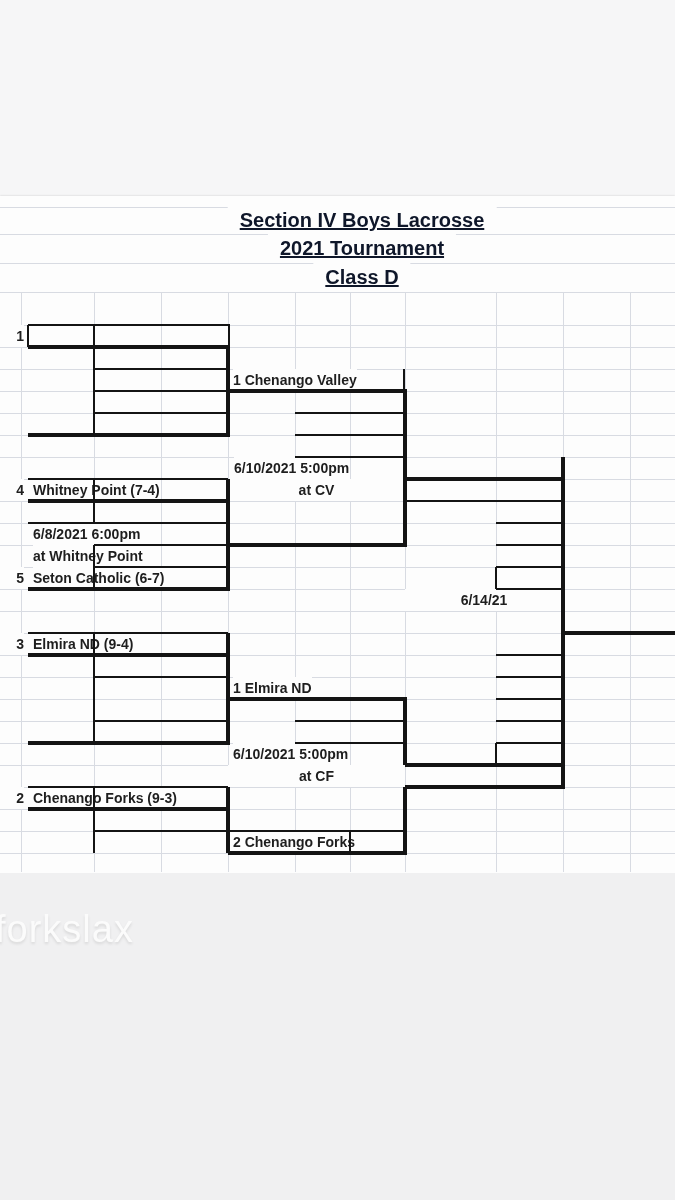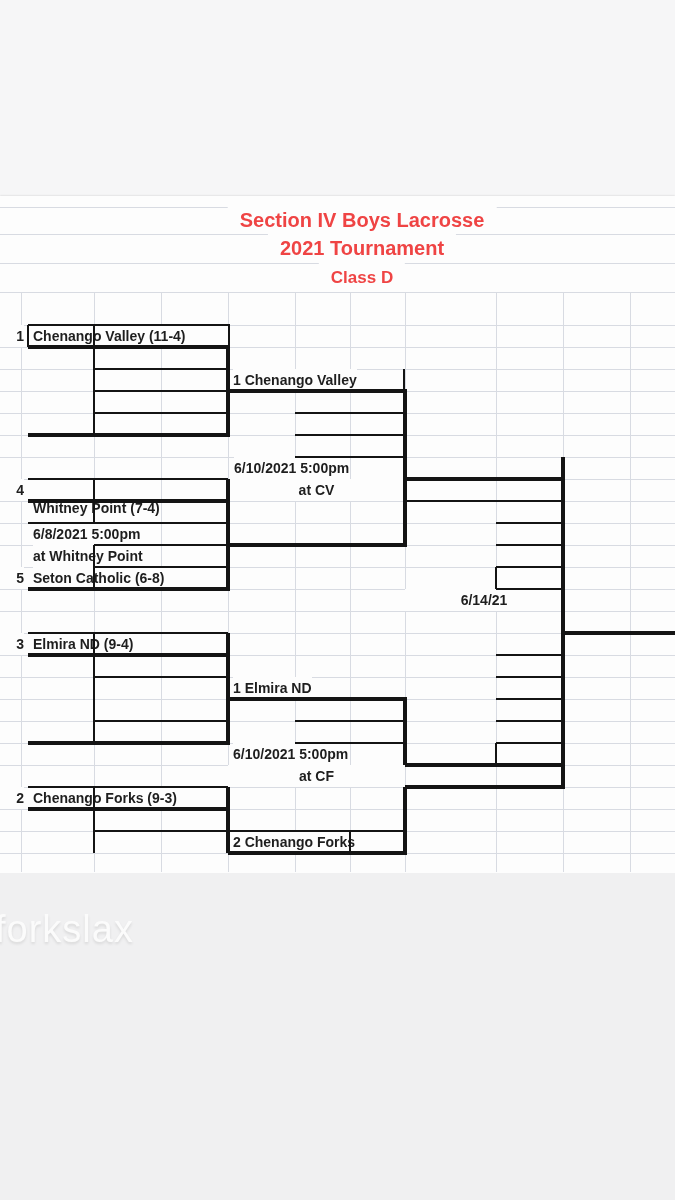--- a/index.html
+++ b/index.html
@@ -7,21 +7,21 @@
          background:#f6f6f7;font-family:"Liberation Sans",sans-serif;}
   .band-bottom{position:absolute;left:0;width:675px;top:873px;height:327px;background:#f0f0f1;}
   .sheet{position:absolute;left:0;top:196px;width:675px;height:677px;background:#fdfdfd;
          box-shadow:0 0 2px rgba(0,0,0,0.18);}
   .ln{position:absolute;}
   .txt{position:absolute;height:22px;line-height:22px;font-weight:bold;font-size:14px;
        color:#1e1e1e;background:#fdfdfd;white-space:nowrap;z-index:5;}
   .ctr{text-align:center;}
   .seed{left:-2px;width:26px;text-align:right;}
   .title{position:absolute;left:362px;transform:translateX(-50%);font-weight:bold;
-         color:#ef4444;background:#fdfdfd;padding:0 12px;white-space:nowrap;z-index:5;}
+         color:#0f172a;background:#fdfdfd;padding:0 12px;white-space:nowrap;z-index:5;text-decoration:underline;}
   .wm{position:absolute;left:-5px;top:908px;font-size:38px;font-weight:500;letter-spacing:1px;
       color:#fbfbfb;text-shadow:0 2px 3px rgba(0,0,0,0.10);z-index:3;}
   .grid-layer,.med-layer,.thick-layer{position:absolute;left:0;top:0;width:675px;height:1200px;}
   .grid-layer{z-index:1;} .med-layer{z-index:6;} .thick-layer{z-index:7;}
 </style>
 </head>
 <body>
 
 <div id="stage" style="background: rgb(246, 246, 247);">
 
@@ -66,33 +66,32 @@
       <div class="ln" style="background: rgb(216, 219, 226); left: 295px; top: 292px; width: 1px; height: 580px;"></div>
       <div class="ln" style="background: rgb(216, 219, 226); left: 350px; top: 292px; width: 1px; height: 580px;"></div>
       <div class="ln" style="background: rgb(216, 219, 226); left: 405px; top: 292px; width: 1px; height: 580px;"></div>
       <div class="ln" style="background: rgb(216, 219, 226); left: 496px; top: 292px; width: 1px; height: 580px;"></div>
       <div class="ln" style="background: rgb(216, 219, 226); left: 563px; top: 292px; width: 1px; height: 580px;"></div>
       <div class="ln" style="background: rgb(216, 219, 226); left: 630px; top: 292px; width: 1px; height: 580px;"></div>
     </div>
 
   <div class="title" style="top:207px;height:27px;line-height:27px;font-size:20px;">Section IV Boys Lacrosse</div>
   <div class="title" style="top:234px;height:29px;line-height:29px;font-size:20px;">2021 Tournament</div>
-  <div class="title" style="top:263px;height:29px;line-height:29px;font-size:17px;">Class D</div>
+  <div class="title" style="top:263px;height:29px;line-height:29px;font-size:20px;">Class D</div>
 
   <div class="txt seed" style="top:325px;">1</div>
-  <div class="txt" style="left:33px;top:325px;">Chenango Valley (11-4)</div>
 
   <div class="txt seed" style="top:479px;">4</div>
-  <div class="txt" style="left:33px;top:479px;margin-top:18px;">Whitney Point (7-4)</div>
+  <div class="txt" style="left:33px;top:479px;">Whitney Point (7-4)</div>
 
-  <div class="txt" style="left:33px;top:523px;">6/8/2021 5:00pm</div>
+  <div class="txt" style="left:33px;top:523px;">6/8/2021 6:00pm</div>
   <div class="txt" style="left:33px;top:545px;">at Whitney Point</div>
 
   <div class="txt seed" style="top:567px;">5</div>
-  <div class="txt" style="left:33px;top:567px;">Seton Catholic (6-8)</div>
+  <div class="txt" style="left:33px;top:567px;">Seton Catholic (6-7)</div>
 
   <div class="txt seed" style="top:633px;">3</div>
   <div class="txt" style="left:33px;top:633px;">Elmira ND (9-4)</div>
 
   <div class="txt seed" style="top:787px;">2</div>
   <div class="txt" style="left:33px;top:787px;">Chenango Forks (9-3)</div>
 
   <div class="txt" style="left:233px;top:369px;">1 Chenango Valley</div>
   <div class="txt" style="left:234px;top:457px;">6/10/2021 5:00pm</div>
   <div class="txt ctr" style="left:228px;width:177px;top:479px;">at CV</div>

